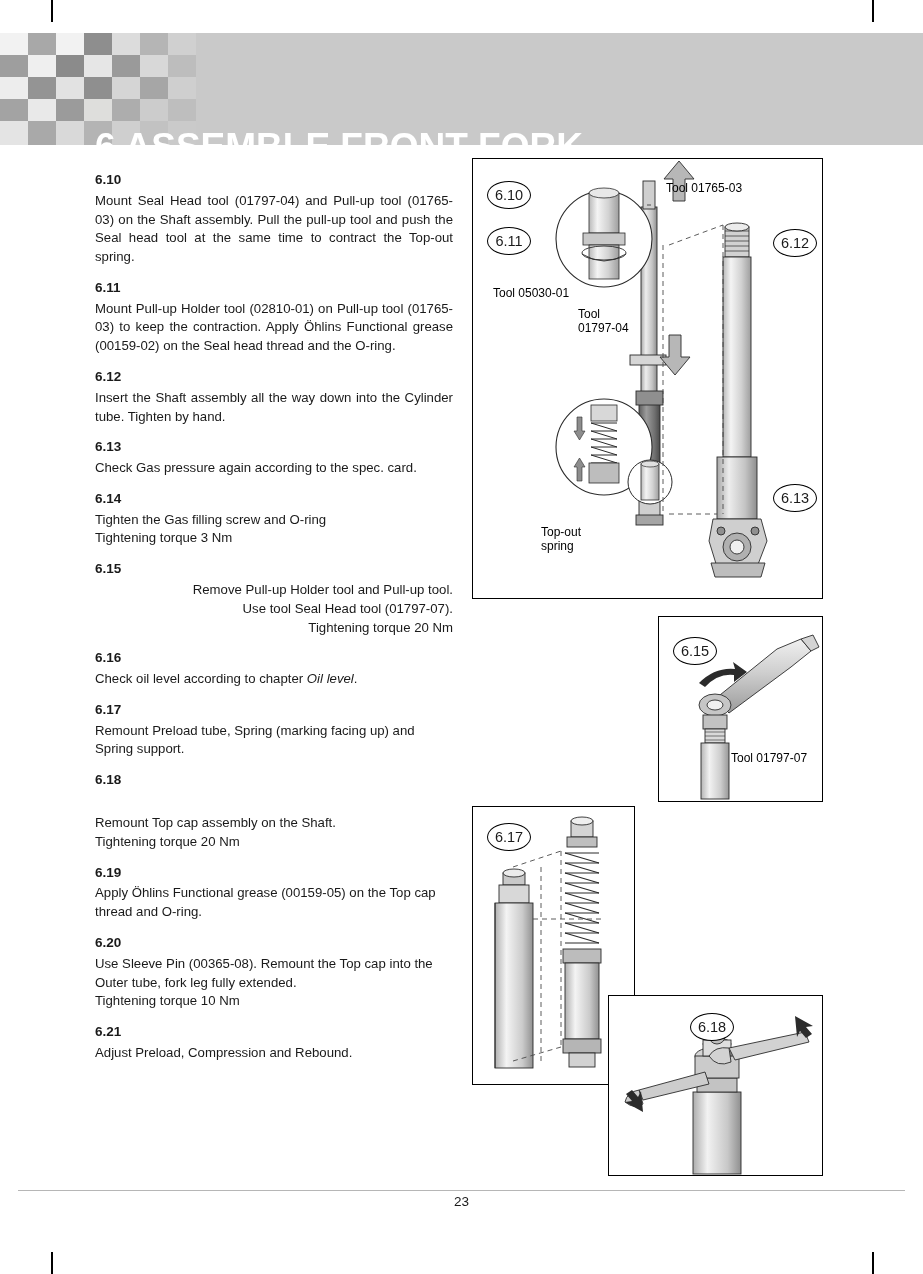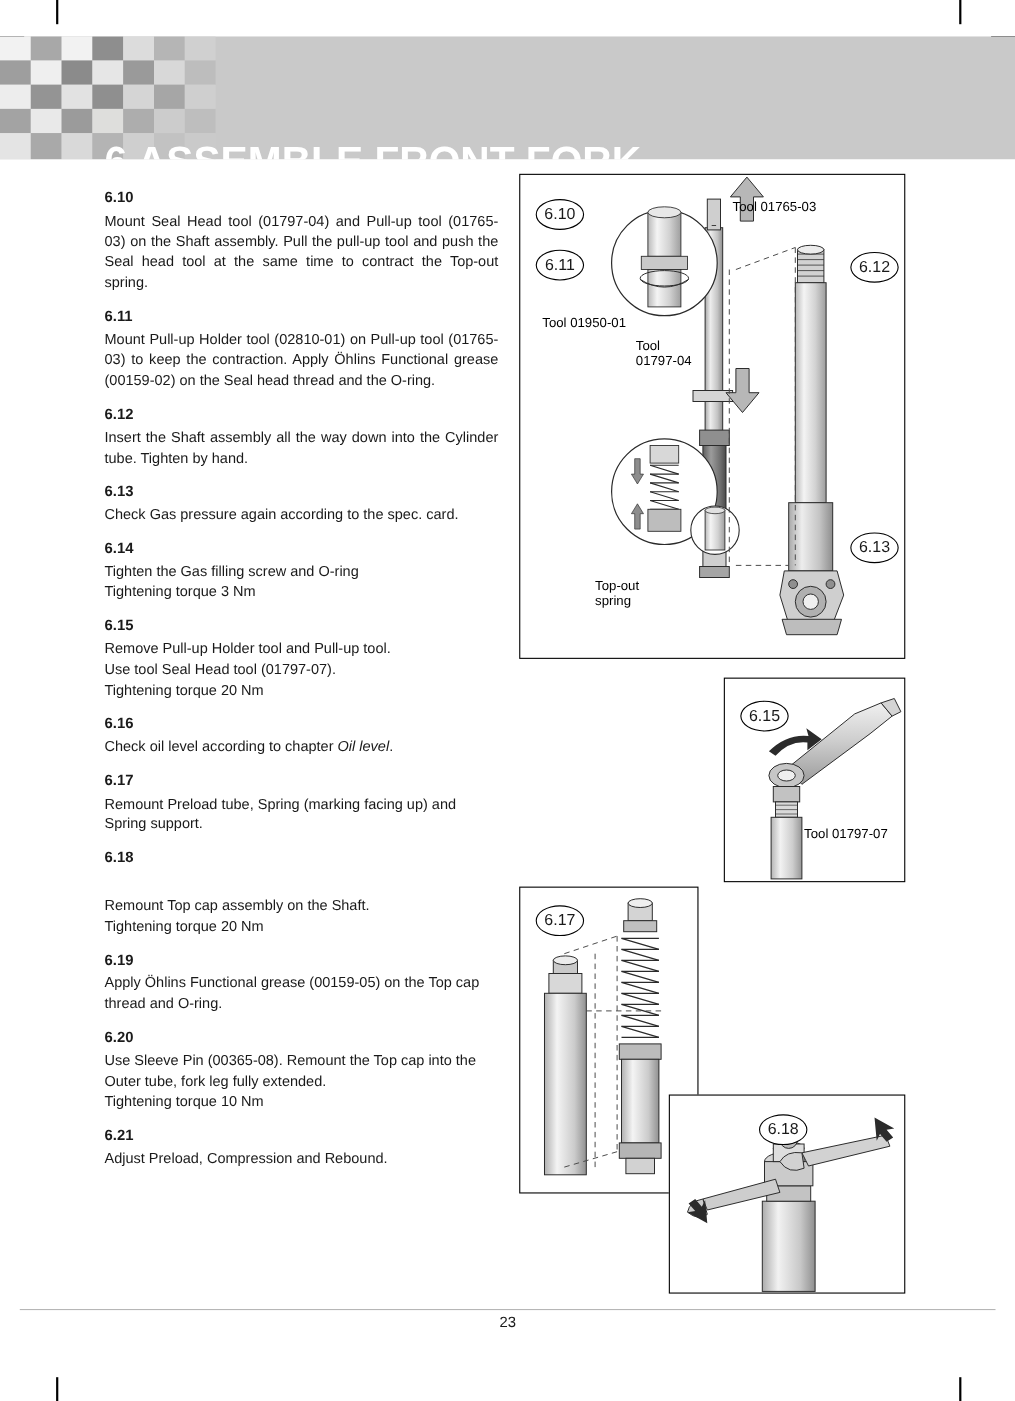--- a/index.html
+++ b/index.html
@@ -208,21 +208,21 @@
   </div>
 
   <div>
     <p class="step-num">6.14</p>
     <p class="step-body nojust" style="white-space:pre-line;">Tighten the Gas filling screw and O-ring
 Tightening torque 3 Nm</p>
   </div>
 
   <div>
     <p class="step-num">6.15</p>
-    <p class="step-body nojust" style="white-space:pre-line;">Remove Pull-up Holder tool and Pull-up tool.
+    <p class="step-body nojust" style="white-space:pre-line;text-align:right;">Remove Pull-up Holder tool and Pull-up tool.
 Use tool Seal Head tool (01797-07).
 Tightening torque 20 Nm</p>
   </div>
 
   <div>
     <p class="step-num">6.16</p>
     <p class="step-body nojust">
       <span>Check oil level according to chapter </span><em>Oil level</em><span>.</span>
     </p>
   </div>
@@ -365,21 +365,21 @@
       <path d="M190 86 L190 355"></path>
     </g>
   </svg>
 
   <div class="callout" style="left:14px; top:22px;">6.10</div>
   <div class="callout" style="left:14px; top:68px;">6.11</div>
   <div class="callout" style="left:300px; top:70px;">6.12</div>
   <div class="callout" style="left:300px; top:325px;">6.13</div>
 
   <div class="figlabel" style="left:193px; top:22px;">Tool 01765-03</div>
-  <div class="figlabel" style="left:20px; top:127px;">Tool 01950-01</div>
+  <div class="figlabel" style="left:20px; top:127px;">Tool 05030-01</div>
   <div class="figlabel" style="left:105px; top:148px;">Tool
 01797-04</div>
   <div class="figlabel" style="left:68px; top:324px;margin-top:42px;">Top-out
 spring</div>
 </div>
 
 <div class="fig" id="fig-615">
   <svg width="163" height="184" viewBox="0 0 163 184">
     <defs>
       <linearGradient id="wg" x1="0" y1="0" x2="0" y2="1">

